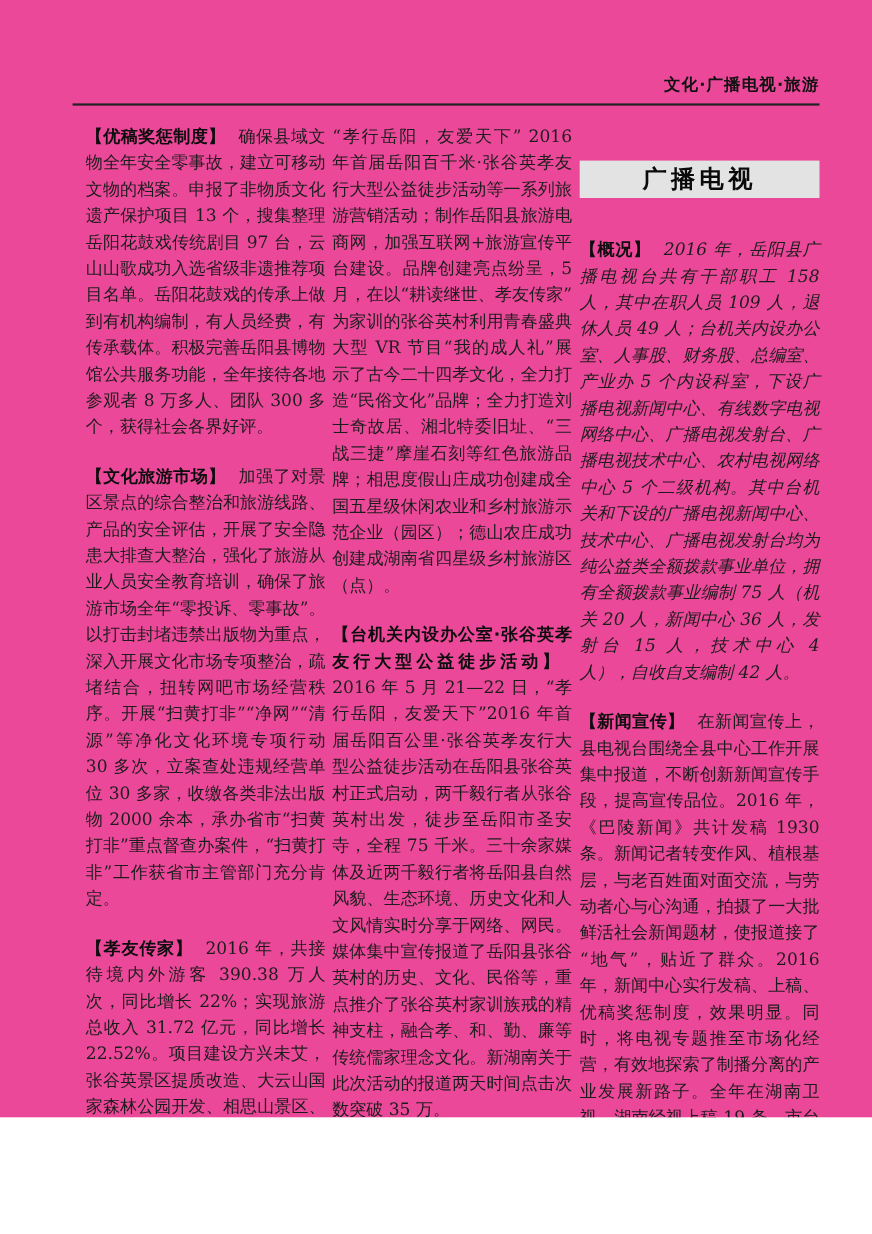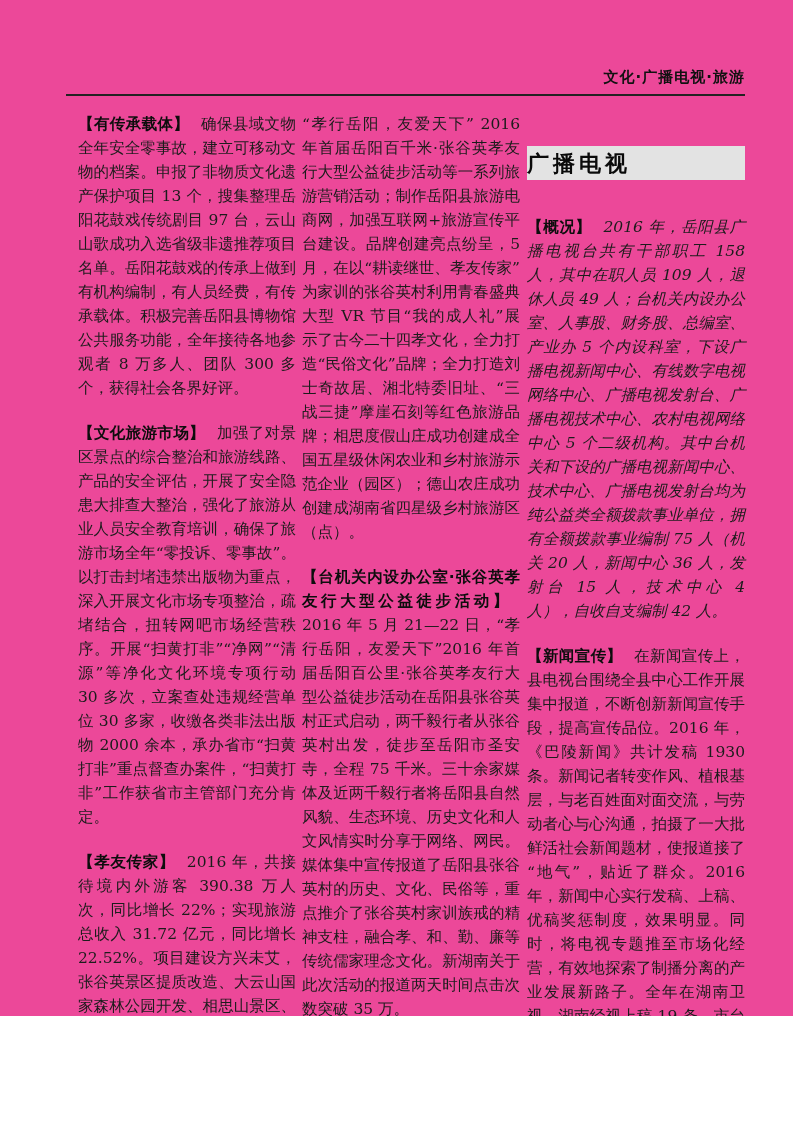--- a/index.html
+++ b/index.html
@@ -41,40 +41,41 @@
   .kai { font-style:italic; }
   .indent { text-indent:2em; }
   .attribution {
     text-align:left; margin-top:2px; padding-right:6px;
     font-size:15.5px; line-height:24px;
   }
   .section-box {
     height:34px; line-height:34px;
     margin:34px 0 35px 0;
     background:#e3e3e3;
+    text-align:center;
     font-family:"DejaVu Serif", serif;
     font-weight:700; font-size:22px; letter-spacing:4px;
     color:#0a0a0a;
   }
   .pagenum {
     position:absolute; top:1036px; left:527px; width:218px;
     text-align:right; font-size:15px;
     font-family:"DejaVu Serif", serif; color:#111;
   }
 </style>
 </head>
 <body>
 
 <div class="page">
 
   <div class="running-head">文化·广播电视·旅游</div>
   <div class="head-rule"></div>
 
   <div class="col col-left">
-    <p class="para"><span class="entry-head">【有传承载体】</span><span>确保县域文物全年安全零事故，建立可移动文物的档案。申报了非物质文化遗产保护项目 13 个，搜集整理岳阳花鼓戏传统剧目 97 台，云山山歌成功入选省级非遗推荐项目名单。岳阳花鼓戏的传承上做到有机构编制，有人员经费，有传承载体。积极完善岳阳县博物馆公共服务功能，全年接待各地参观者 8 万多人、团队 300 多个，获得社会各界好评。</span></p>
+    <p class="para"><span class="entry-head">【优稿奖惩制度】</span><span>确保县域文物全年安全零事故，建立可移动文物的档案。申报了非物质文化遗产保护项目 13 个，搜集整理岳阳花鼓戏传统剧目 97 台，云山山歌成功入选省级非遗推荐项目名单。岳阳花鼓戏的传承上做到有机构编制，有人员经费，有传承载体。积极完善岳阳县博物馆公共服务功能，全年接待各地参观者 8 万多人、团队 300 多个，获得社会各界好评。</span></p>
     <p class="para"><span class="entry-head">【文化旅游市场】</span><span>加强了对景区景点的综合整治和旅游线路、产品的安全评估，开展了安全隐患大排查大整治，强化了旅游从业人员安全教育培训，确保了旅游市场全年“零投诉、零事故”。以打击封堵违禁出版物为重点，深入开展文化市场专项整治，疏堵结合，扭转网吧市场经营秩序。开展“扫黄打非”“净网”“清源”等净化文化环境专项行动 30 多次，立案查处违规经营单位 30 多家，收缴各类非法出版物 2000 余本，承办省市“扫黄打非”重点督查办案件，“扫黄打非”工作获省市主管部门充分肯定。</span></p>
     <p class="para"><span class="entry-head">【孝友传家】</span><span>2016 年，共接待境内外游客 390.38 万人次，同比增长 22%；实现旅游总收入 31.72 亿元，同比增长 22.52%。项目建设方兴未艾，张谷英景区提质改造、大云山国家森林公园开发、相思山景区、同心生态科技园、岳阳欢乐地水上乐园建设等旅游项目有力推进。旅游营销推陈出新，开展了</span></p>
   </div>
 
   <div class="col col-mid">
     <p class="para"><span>“孝行岳阳，友爱天下” 2016 年首届岳阳百千米·张谷英孝友行大型公益徒步活动等一系列旅游营销活动；制作岳阳县旅游电商网，加强互联网+旅游宣传平台建设。品牌创建亮点纷呈，5 月，在以“耕读继世、孝友传家”为家训的张谷英村利用青春盛典大型 VR 节目“我的成人礼”展示了古今二十四孝文化，全力打造“民俗文化”品牌；全力打造刘士奇故居、湘北特委旧址、“三战三捷”摩崖石刻等红色旅游品牌；相思度假山庄成功创建成全国五星级休闲农业和乡村旅游示范企业（园区）；德山农庄成功创建成湖南省四星级乡村旅游区（点）。</span></p>
     <p class="para"><span class="entry-head">【台机关内设办公室·张谷英孝友行大型公益徒步活动】</span><span>2016 年 5 月 21—22 日，“孝行岳阳，友爱天下”2016 年首届岳阳百公里·张谷英孝友行大型公益徒步活动在岳阳县张谷英村正式启动，两千毅行者从张谷英村出发，徒步至岳阳市圣安寺，全程 75 千米。三十余家媒体及近两千毅行者将岳阳县自然风貌、生态环境、历史文化和人文风情实时分享于网络、网民。媒体集中宣传报道了岳阳县张谷英村的历史、文化、民俗等，重点推介了张谷英村家训族戒的精神支柱，融合孝、和、勤、廉等传统儒家理念文化。新湖南关于此次活动的报道两天时间点击次数突破 35 万。</span></p>
     <div class="attribution">（费　维）</div>
   </div>
 

